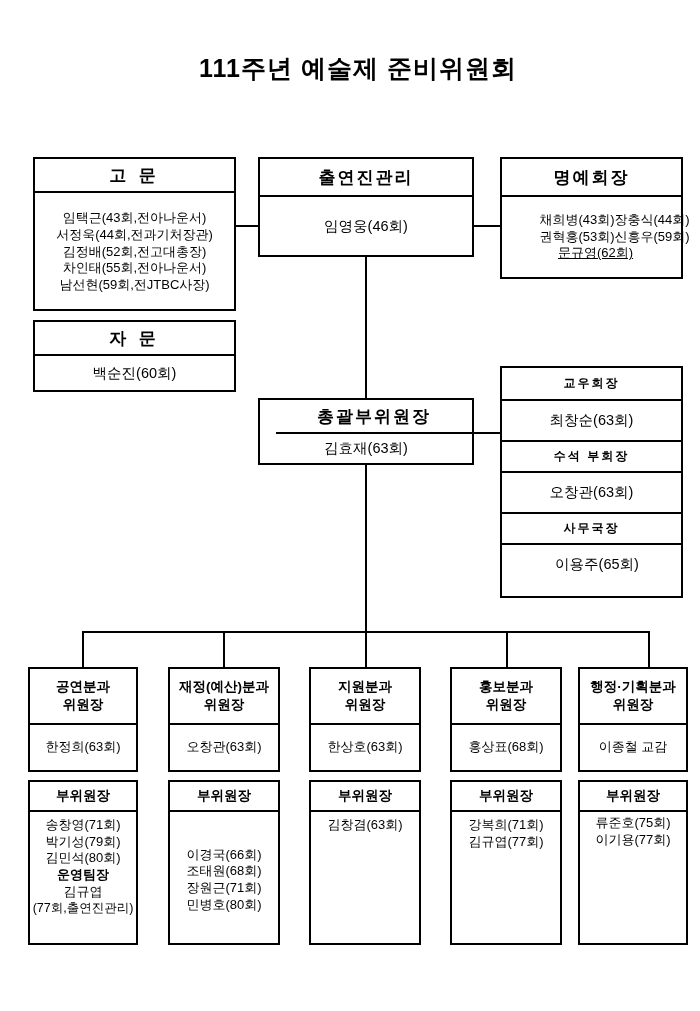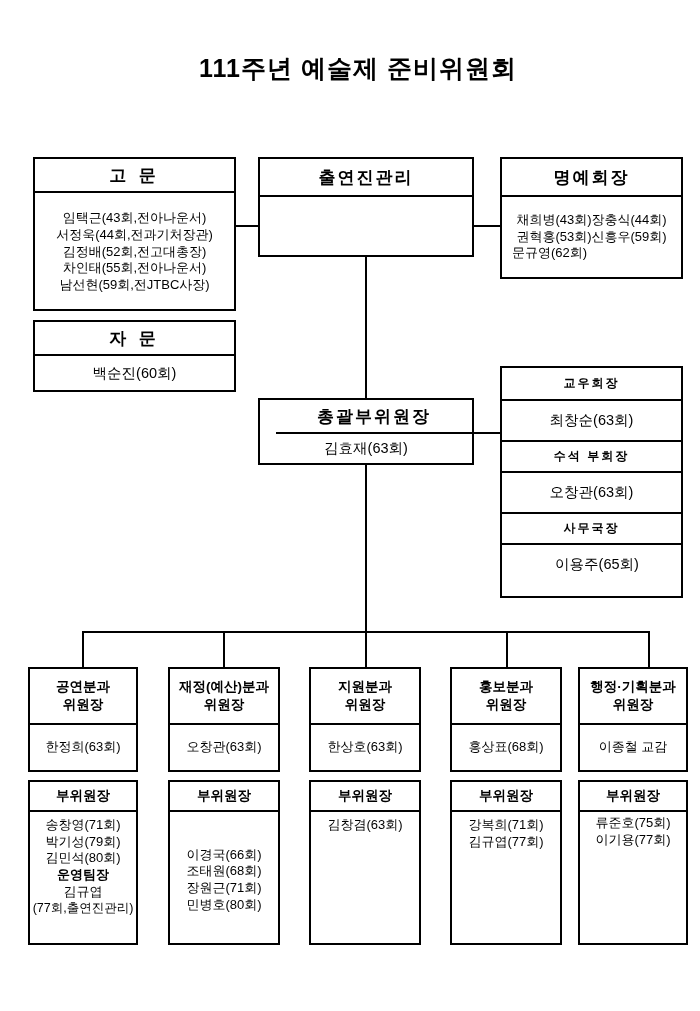--- a/index.html
+++ b/index.html
@@ -120,28 +120,31 @@
 
   <div class="box" style="left:25px; top:320px; width:203px; height:72px;">
     <div class="hdr t-hdr-lg sp" style="height:34px;">자 문</div>
     <div class="body t-body-md" style="height:34px;">
       <div class="ln">백순진(60회)</div>
     </div>
   </div>
 
   <div class="box" style="left:250px; top:157px; width:216px; height:100px;">
     <div class="hdr t-hdr-lg sp2" style="height:38px;">출연진관리</div>
+    <div class="body t-body-md" style="height:58px;">
+      <div class="ln">임영웅(46회)</div>
+    </div>
   </div>
 
   <div class="box" style="left:492px; top:157px; width:183px; height:122px;">
     <div class="hdr t-hdr-lg sp2" style="height:38px;">명예회장</div>
-    <div class="body t-body-sm" style="height:80px;">
+    <div class="body t-body-sm" style="height:80px;padding-left:46px;">
       <div class="ln">채희병(43회)장충식(44회)</div>
       <div class="ln">권혁홍(53회)신흥우(59회)</div>
-      <div class="ln" style="align-self:flex-start; padding-left:10px;">문규영(62회)</div>
+      <div class="ln" style="align-self:flex-start; padding-left:10px;text-decoration:underline;">문규영(62회)</div>
     </div>
   </div>
 
   <div class="box" style="left:250px; top:398px; width:216px; height:67px;">
     <div class="hdr t-hdr-lg sp2" style="height:34px;margin-left:16px;">총괄부위원장</div>
     <div class="body t-body-md" style="height:29px;">
       <div class="ln">김효재(63회)</div>
     </div>
   </div>
 

